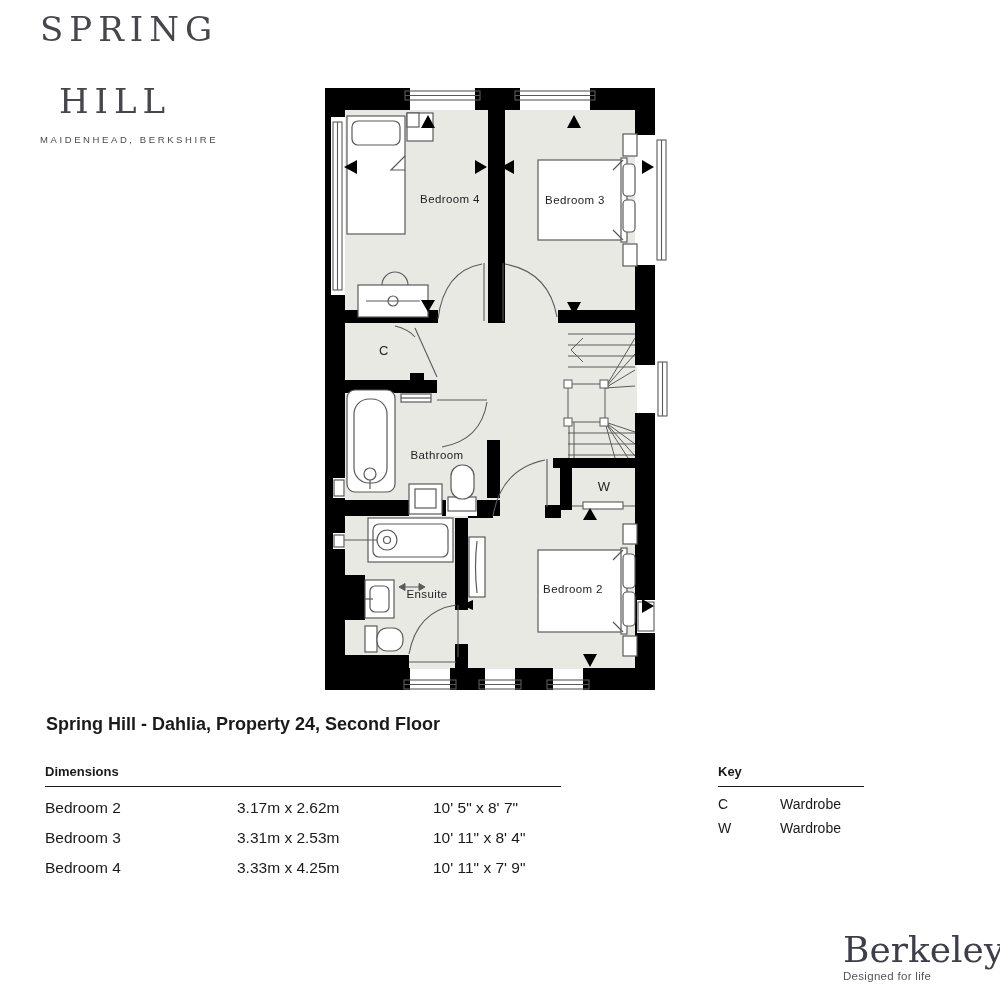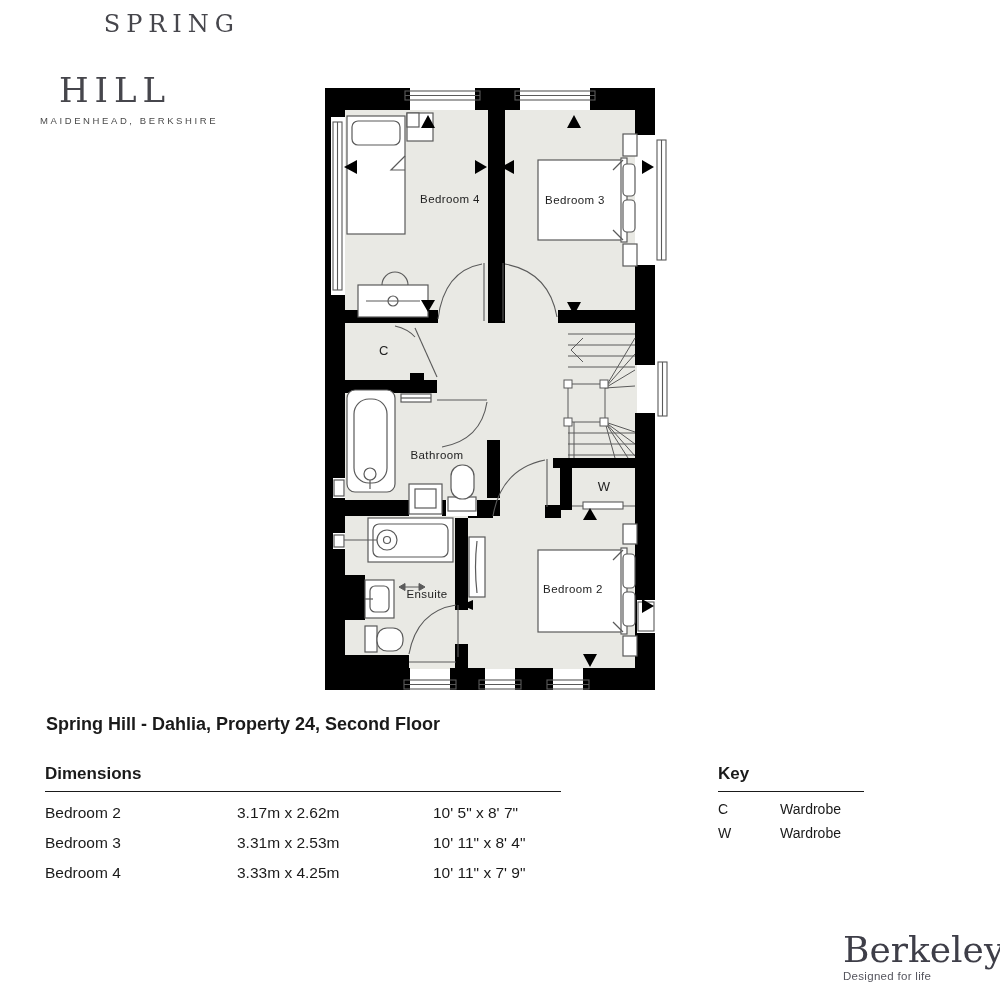--- a/index.html
+++ b/index.html
@@ -1,29 +1,29 @@
 <!DOCTYPE html>
 <html><head>
 <meta charset="utf-8">
 <style>
   html,body{margin:0;padding:0;background:#fff;}
   .canvas{position:relative;width:1000px;height:1000px;background:#ffffff;overflow:hidden;
           font-family:"Liberation Sans",sans-serif;color:#1a1a1a;}
   
   .logo{position:absolute;left:40px;top:12px;color:#46464c;width:200px;}
-  .logo-l1{font-family:"DejaVu Serif",serif;font-size:24px;letter-spacing:6px;line-height:1.05;text-align:right;}
+  .logo-l1{font-family:"DejaVu Serif",serif;font-size:34px;letter-spacing:6px;line-height:1.05;}
   .logo-l2{font-family:"DejaVu Serif",serif;font-size:34px;letter-spacing:6px;line-height:1.0;text-align:center;width:150px;margin-top:36px;}
-  .logo-tag{font-size:9.5px;letter-spacing:2.6px;margin-top:8px;color:#4a4a4a;white-space:nowrap;}
+  .logo-tag{font-size:9.5px;letter-spacing:2.6px;margin-top:16px;color:#4a4a4a;white-space:nowrap;}
   
   .plan{position:absolute;left:325px;top:88px;width:350px;height:602px;}
   .plan text{font-family:"Liberation Sans",sans-serif;fill:#222;letter-spacing:0.4px;}
   
   .title{position:absolute;left:46px;top:714px;font-size:18px;font-weight:bold;}
   .section{position:absolute;}
-  .sec-head{font-size:17px;font-weight:bold;padding-bottom:7px;border-bottom:1.6px solid #1a1a1a;}
+  .sec-head{font-size:13px;font-weight:bold;padding-bottom:7px;border-bottom:1.6px solid #1a1a1a;}
   .dims{left:45px;top:764px;width:516px;}
   .dim-rows{margin-top:6px;}
   .dim-row{display:grid;grid-template-columns:192px 196px 1fr;font-size:15.5px;height:30px;align-items:center;}
   .key{left:718px;top:764px;width:146px;}
   .key-rows{margin-top:5px;}
   .key-row{display:grid;grid-template-columns:62px 1fr;font-size:14px;height:24px;align-items:center;}
   
   .berkeley{position:absolute;left:843px;top:932px;color:#3e3e48;}
   .b-name{font-family:"DejaVu Serif",serif;font-size:36px;line-height:1;}
   .b-tag{font-size:11.5px;color:#55555e;margin-top:2px;letter-spacing:0.3px;}

